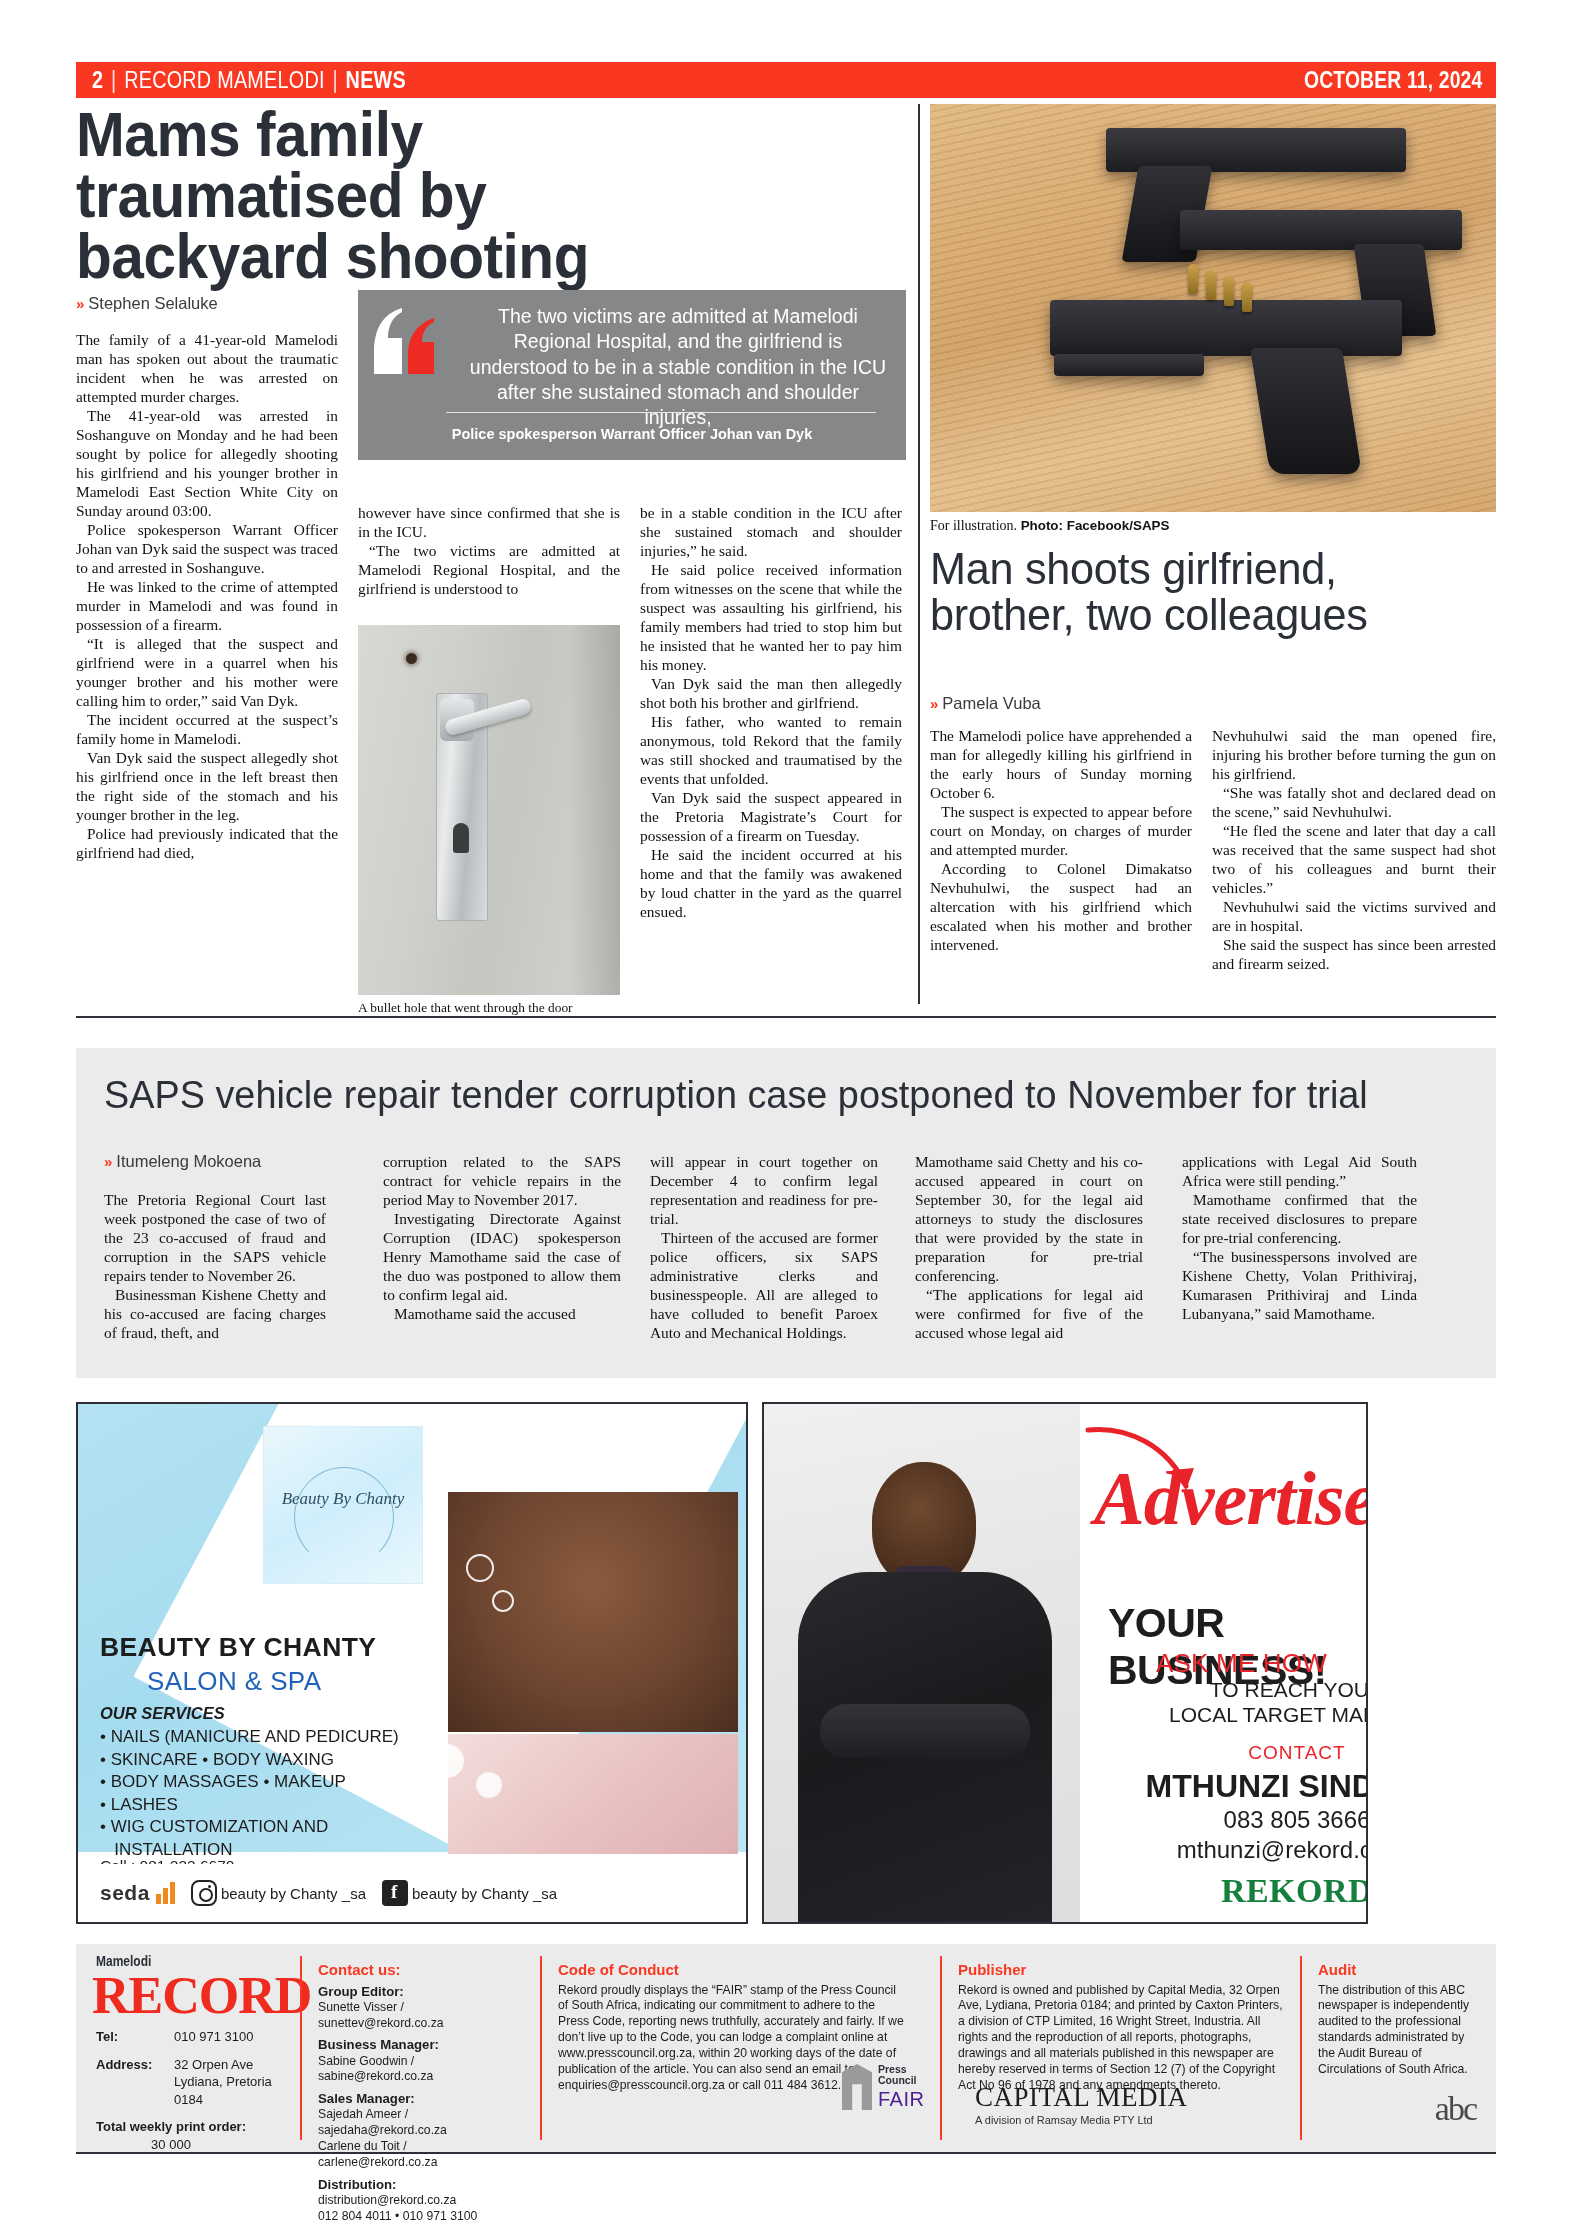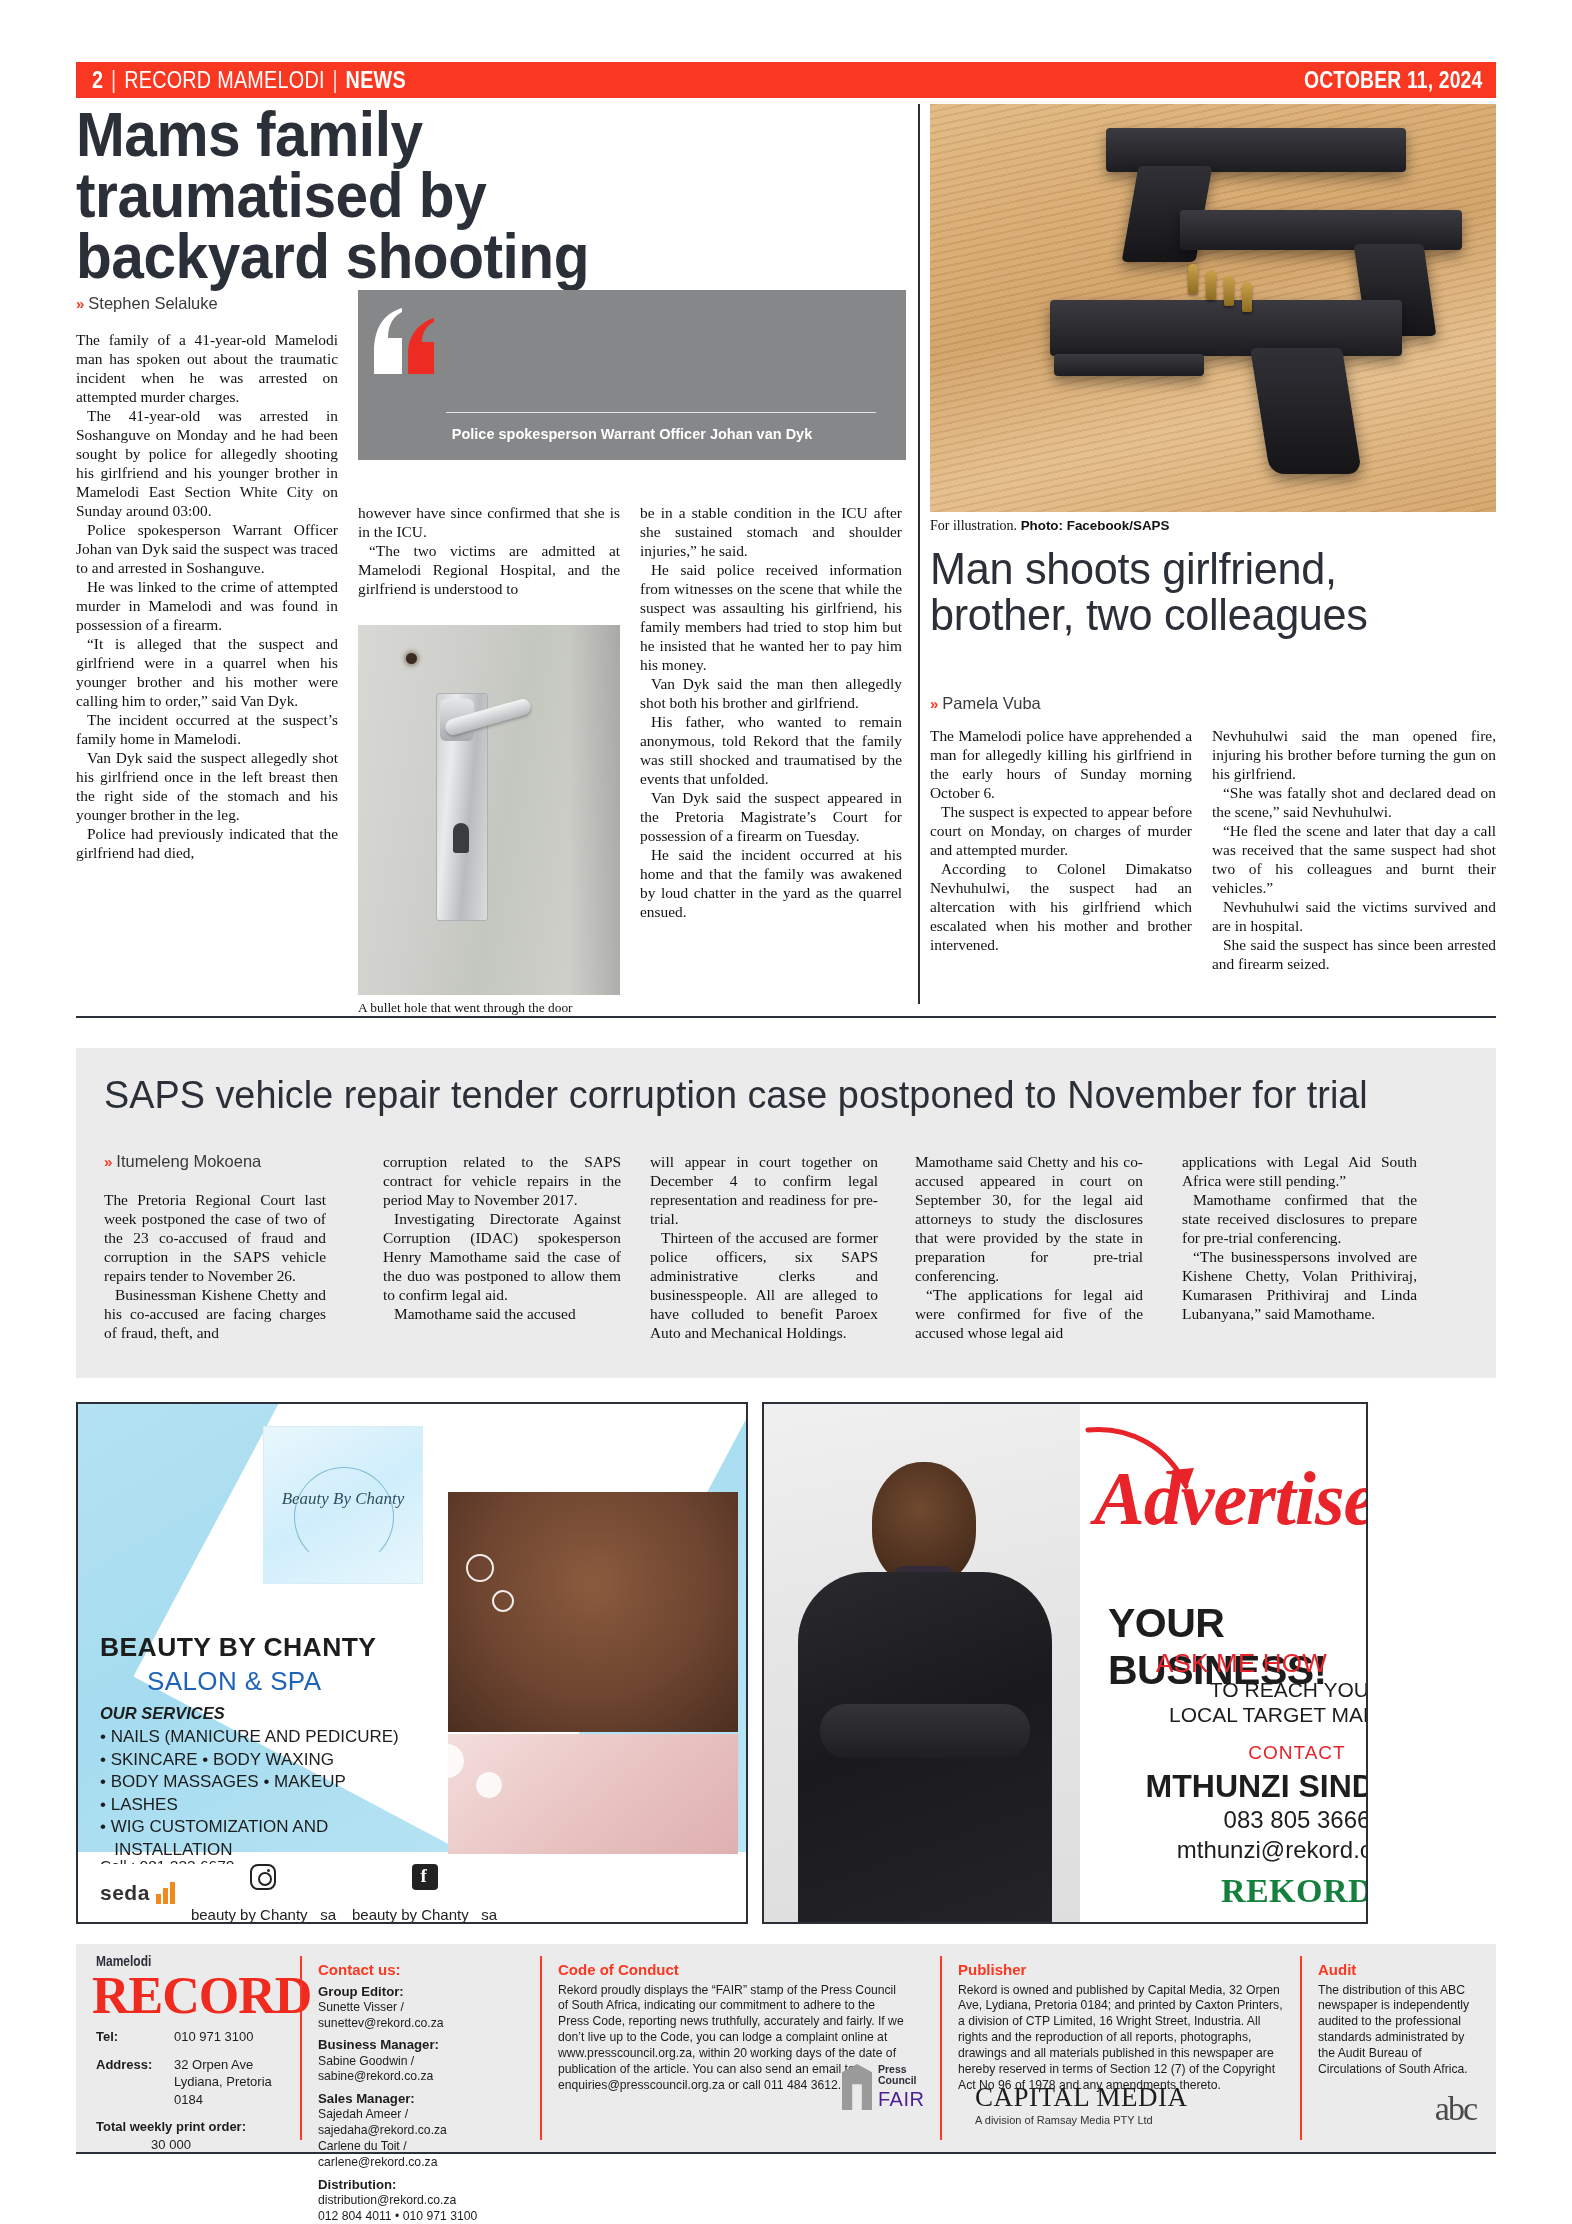--- a/index.html
+++ b/index.html
@@ -245,21 +245,21 @@
     font-size: 15.5px; line-height: 1.28; color: #1d1d1d;
   }
   .ad-social {
     position: absolute; left: 0; bottom: 0; width: 100%; height: 58px;
     background: #fff; display: flex; align-items: center; gap: 16px; padding-left: 22px;
   }
   .seda-logo { display: flex; align-items: center; gap: 6px; }
   .seda-text { font-size: 21px; font-weight: 700; color: #333; letter-spacing: .5px; }
   .seda-bars { display: flex; gap: 2px; align-items: flex-end; }
   .seda-bars i { display: block; width: 5px; background: #f08a1c; }
-  .soc { display: flex; align-items: center; gap: 16px; font-size: 15px; color: #222; flex-direction: column; }
+  .soc { display: flex; align-items: center; gap: 4px; font-size: 15px; color: #222; }
   .ig-icon { width: 26px; height: 26px; border: 2px solid #222; border-radius: 8px; position: relative; }
   .ig-icon::after { content:''; position:absolute; left:6px; top:6px; width:10px; height:10px; border:2px solid #222; border-radius:50%; }
   .ig-icon::before { content:''; position:absolute; right:4px; top:3px; width:3px; height:3px; background:#222; border-radius:50%; }
   .fb-icon { width: 26px; height: 26px; background: #222; border-radius: 4px; position: relative; }
   .fb-icon::after { content:'f'; position:absolute; left:9px; top:1px; color:#fff; font-weight:700; font-size:19px; font-family:"Liberation Serif",serif; }
 
   .ad-right {
     position: absolute; left: 762px; top: 1402px; width: 606px; height: 522px;
     border: 2px solid #2b2f38; background: #fff; overflow: hidden;
   }
@@ -397,20 +397,21 @@
   <div class="byline byline-1">
     <span class="chev">»</span>
     <span>Stephen Selaluke</span>
   </div>
 
   <div class="quotebox">
     <svg class="qmark" viewBox="0 0 64 66">
       <path d="M30 0 C10 6 2 22 2 44 L2 66 L30 66 L30 30 L16 30 C16 16 22 8 30 4 Z" fill="#ffffff"></path>
       <path d="M62 10 C44 16 36 30 36 46 L36 66 L62 66 L62 34 L50 34 C50 24 55 17 62 14 Z" fill="#ee2b22"></path>
     </svg>
+    <div class="quote-text">The two victims are admitted at Mamelodi Regional Hospital, and the girlfriend is understood to be in a stable condition in the ICU after she sustained stomach and shoulder injuries,</div>
     <div class="quote-rule"></div>
     <div class="quote-attr">Police spokesperson Warrant Officer Johan van Dyk</div>
   </div>
 
   <div class="col c1">
       <p class="first">The family of a 41-year-old Mamelodi man has spoken out about the traumatic incident when he was arrested on attempted murder charges.</p>
       <p>The 41-year-old was arrested in Soshanguve on Monday and he had been sought by police for allegedly shooting his girlfriend and his younger brother in Mamelodi East Section White City on Sunday around 03:00.</p>
       <p>Police spokesperson Warrant Officer Johan van Dyk said the suspect was traced to and arrested in Soshanguve.</p>
       <p>He was linked to the crime of attempted murder in Mamelodi and was found in possession of a firearm.</p>
       <p>“It is alleged that the suspect and girlfriend were in a quarrel when his younger brother and his mother were calling him to order,” said Van Dyk.</p>

